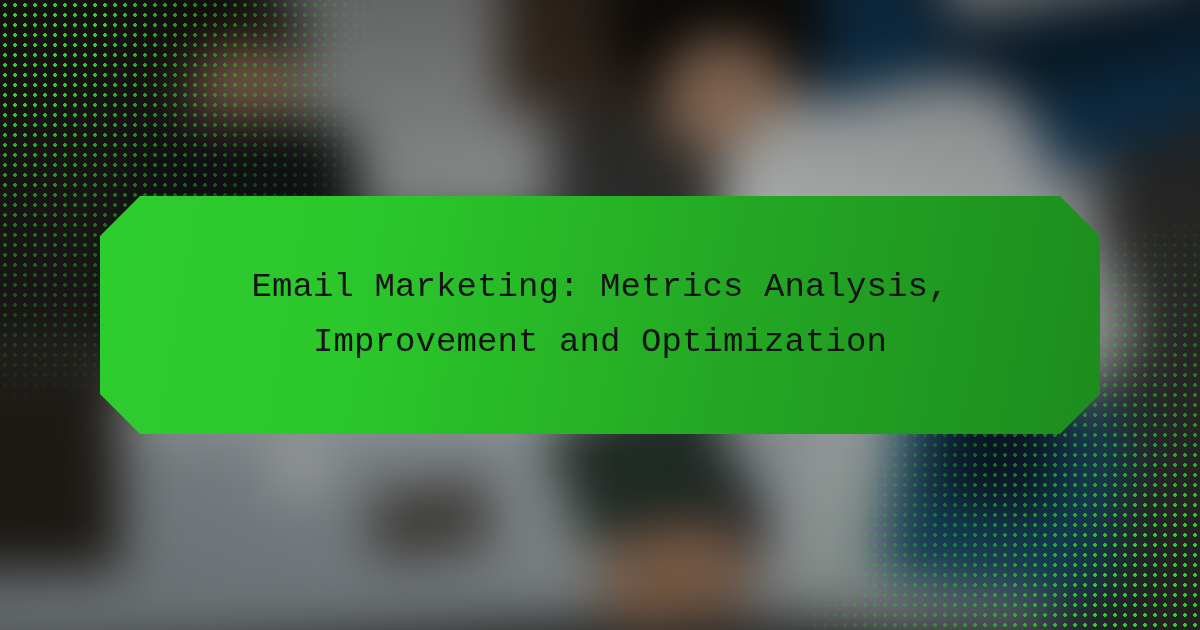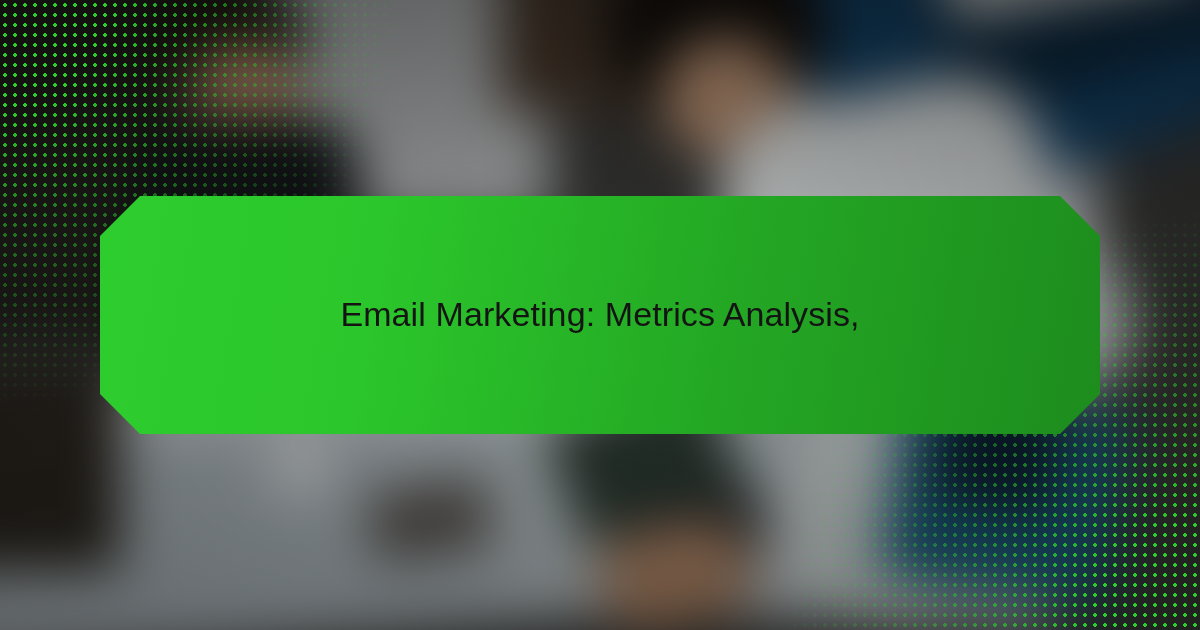--- a/index.html
+++ b/index.html
@@ -117,21 +117,21 @@
   }
   .banner-title {
     margin: 0;
     padding: 0 70px;
     color: #141414;
     font-size: 34px;
     font-weight: 400;
     line-height: 1.62;
     text-align: center;
     letter-spacing: 0.1px;
-    font-family: Liberation Sans, sans-serif;
+    font-family: Liberation Mono, monospace;
   }
   .title-line { display: block; }
 </style>
 </head>
 <body>
 
 <div class="stage">
 
   <div class="photo">
     <div class="blob bg-wall-left"></div>
@@ -167,16 +167,17 @@
   </div>
 
   <div class="scrim"></div>
 
   <div class="dots dots-tl"></div>
   <div class="dots dots-br"></div>
 
   <div class="banner">
     <h1 class="banner-title">
       <span class="title-line">Email Marketing: Metrics Analysis,</span>
+      <span class="title-line">Improvement and Optimization</span>
     </h1>
   </div>
 
 </div>
 
 </body></html>

